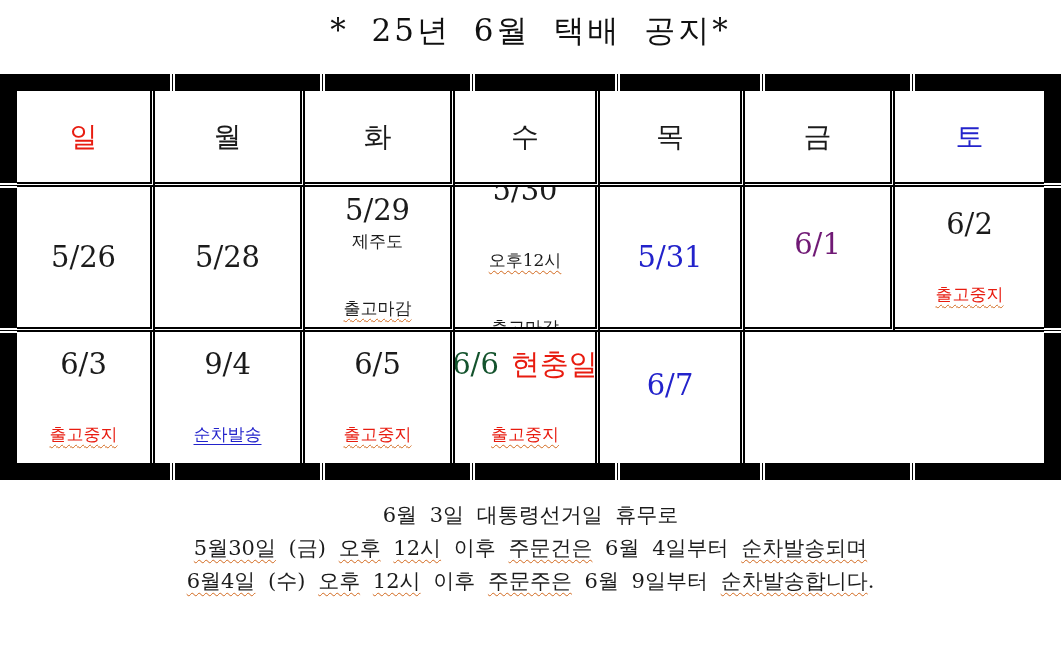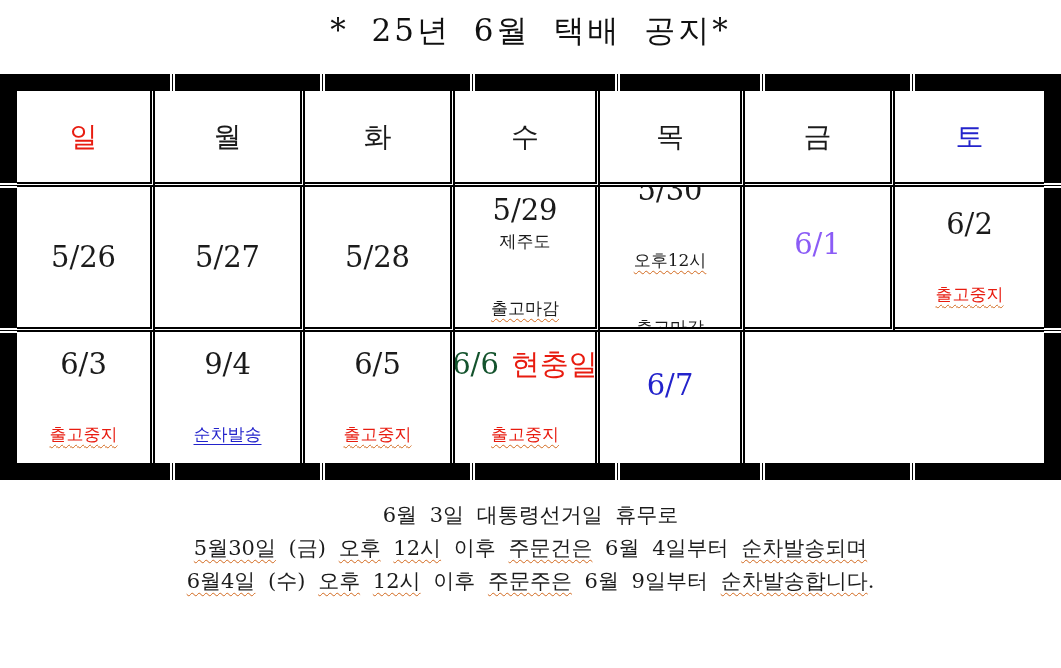--- a/index.html
+++ b/index.html
@@ -62,37 +62,37 @@
         <div class="hcell">
           <span style="color: rgb(27, 27, 27);">금</span>
         </div>
         <div class="hcell">
           <span style="color: rgb(35, 35, 203);">토</span>
         </div>
         <div class="dcell">
           <div class="dateline"><span style="color: rgb(27, 27, 27);">5/26</span></div>
         </div>
         <div class="dcell">
-          <div class="dateline"><span style="color: rgb(27, 27, 27);">5/27</span></div>
-        </div>
-        <div class="dcell">
           <div class="dateline"><span style="color: rgb(27, 27, 27);">5/28</span></div>
         </div>
         <div class="dcell">
           <div class="dateline"><span style="color: rgb(27, 27, 27);">5/29</span></div>
           <div class="note" style="color: rgb(27, 27, 27); text-align: center;">제주도</div>
           <div class="note sq" style="color: rgb(27, 27, 27);">출고마감</div>
         </div>
         <div class="dcell">
           <div class="dateline"><span style="color: rgb(27, 27, 27);">5/30</span></div>
           <div class="note sq" style="color: rgb(27, 27, 27);">오후12시</div>
           <div class="note sq" style="color: rgb(27, 27, 27);">출고마감</div>
         </div>
         <div class="dcell">
-          <div class="dateline"><span style="color: #8b5cf6;">6/1</span></div>
+          <div class="dateline"><span style="color: rgb(35, 35, 203);">5/31</span></div>
+        </div>
+        <div class="dcell">
+          <div class="dateline"><span style="color: #701a75;">6/1</span></div>
           <div class="spacer"></div>
         </div>
         <div class="dcell">
           <div class="dateline"><span style="color: rgb(27, 27, 27);">6/2</span></div>
           <div class="note sq" style="color: rgb(232, 28, 16);">출고중지</div>
         </div>
         <div class="dcell">
           <div class="dateline"><span style="color: rgb(27, 27, 27);">6/3</span></div>
           <div class="note sq" style="color: rgb(232, 28, 16);">출고중지</div>
         </div>

